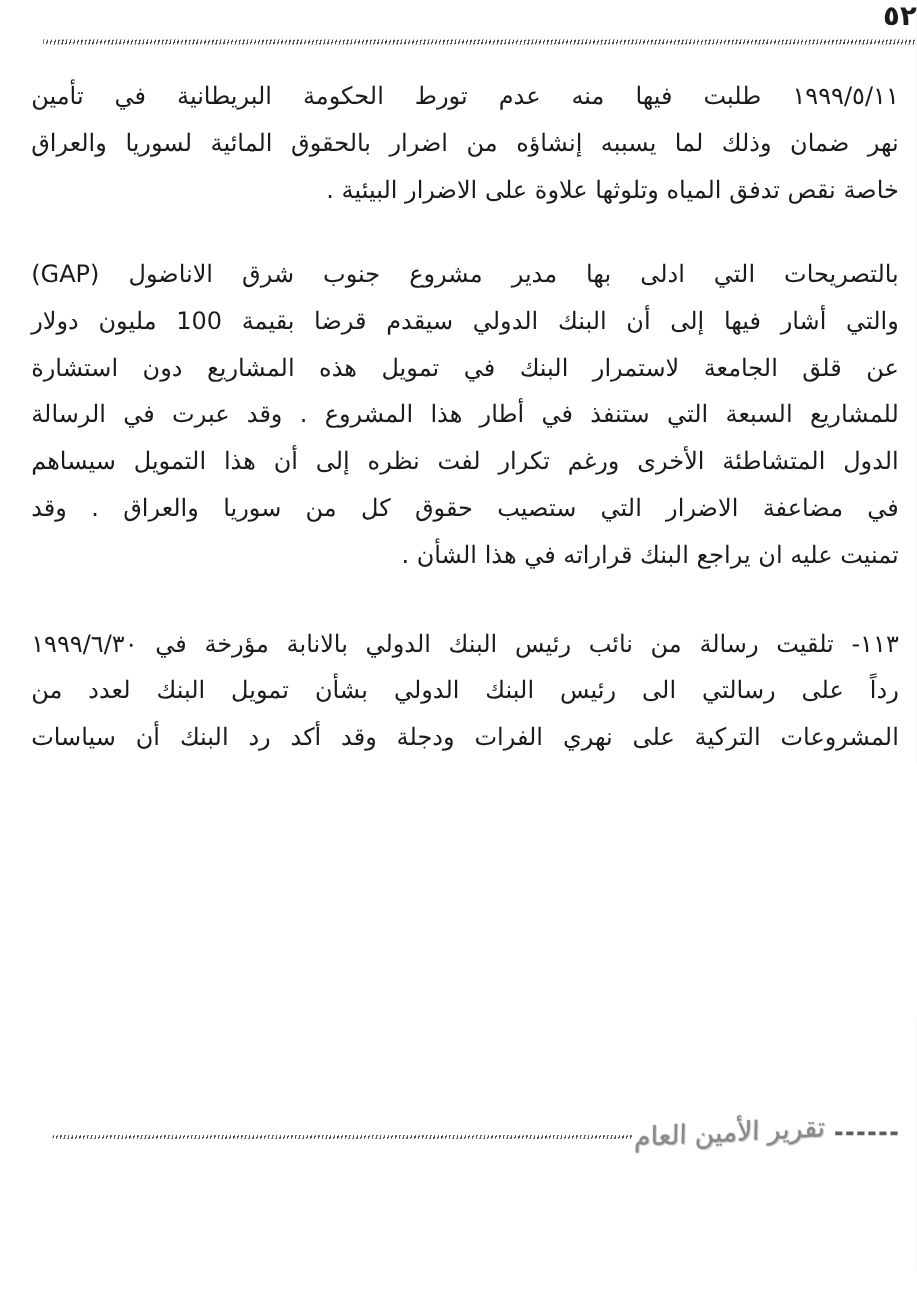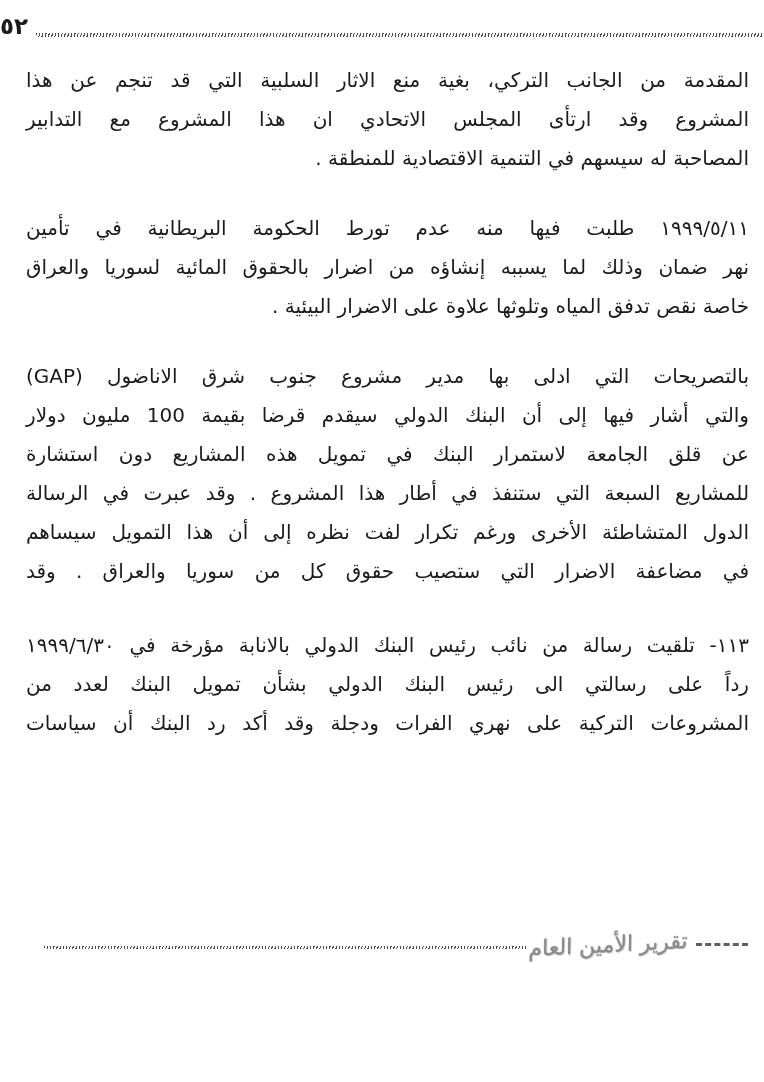--- a/index.html
+++ b/index.html
@@ -13,24 +13,24 @@
     height: 1082px;
     margin: 0 auto;
     background: #ffffff;
     font-family: "DejaVu Sans", sans-serif;
     direction: rtl;
     color: #1b1b1b;
     overflow: hidden;
   }
   .page-number {
     position: absolute;
-    top: 13px;
+    top: 1px;
     left: 0;
     right: 0;
-    text-align: left;
+    text-align: right;
     font-size: 23px;
     font-weight: bold;
     letter-spacing: 2px;
   }
   .rule {
     position: absolute;
     height: 4px;
     background-image: repeating-linear-gradient(105deg, #3a3a3a 0 1.1px, transparent 1.1px 3.1px);
     opacity: 0.9;
   }
@@ -97,39 +97,35 @@
 <body>
 
 <div class="page">
 
   <div class="page-number">٥٢</div>
 
   <div class="rule top-rule"></div>
 
   <div class="content">
 
-    <div class="para p-intro">
-      <div class="ln full">المقدمة من الجانب التركي، بغية منع الاثار السلبية التي قد تنجم عن هذا</div>
-      <div class="ln full">المشروع وقد ارتأى المجلس الاتحادي ان هذا المشروع مع التدابير</div>
-      <div class="ln end">المصاحبة له سيسهم في التنمية الاقتصادية للمنطقة .</div>
-    </div>
 
     <div class="para p111">
       <div class="ln full">١٩٩٩/٥/١١ طلبت فيها منه عدم تورط الحكومة البريطانية في تأمين</div>
       <div class="ln full">نهر ضمان وذلك لما يسببه إنشاؤه من اضرار بالحقوق المائية لسوريا والعراق</div>
       <div class="ln end">خاصة نقص تدفق المياه وتلوثها علاوة على الاضرار البيئية .</div>
     </div>
 
     <div class="para p112">
       <div class="ln full">بالتصريحات التي ادلى بها مدير مشروع جنوب شرق الاناضول (GAP)</div>
       <div class="ln full">والتي أشار فيها إلى أن البنك الدولي سيقدم قرضا بقيمة 100 مليون دولار</div>
       <div class="ln full">عن قلق الجامعة لاستمرار البنك في تمويل هذه المشاريع دون استشارة</div>
       <div class="ln full">للمشاريع السبعة التي ستنفذ في أطار هذا المشروع . وقد عبرت في الرسالة</div>
       <div class="ln full">الدول المتشاطئة الأخرى ورغم تكرار لفت نظره إلى أن هذا التمويل سيساهم</div>
       <div class="ln full">في مضاعفة الاضرار التي ستصيب حقوق كل من سوريا والعراق . وقد</div>
+      <div class="ln end">تمنيت عليه ان يراجع البنك قراراته في هذا الشأن .</div>
     </div>
 
     <div class="para p113">
       <div class="ln full">١١٣- تلقيت رسالة من نائب رئيس البنك الدولي بالانابة مؤرخة في ١٩٩٩/٦/٣٠</div>
       <div class="ln full">رداً على رسالتي الى رئيس البنك الدولي بشأن تمويل البنك لعدد من</div>
       <div class="ln full">المشروعات التركية على نهري الفرات ودجلة وقد أكد رد البنك أن سياسات</div>
     </div>
 
   </div>
 

